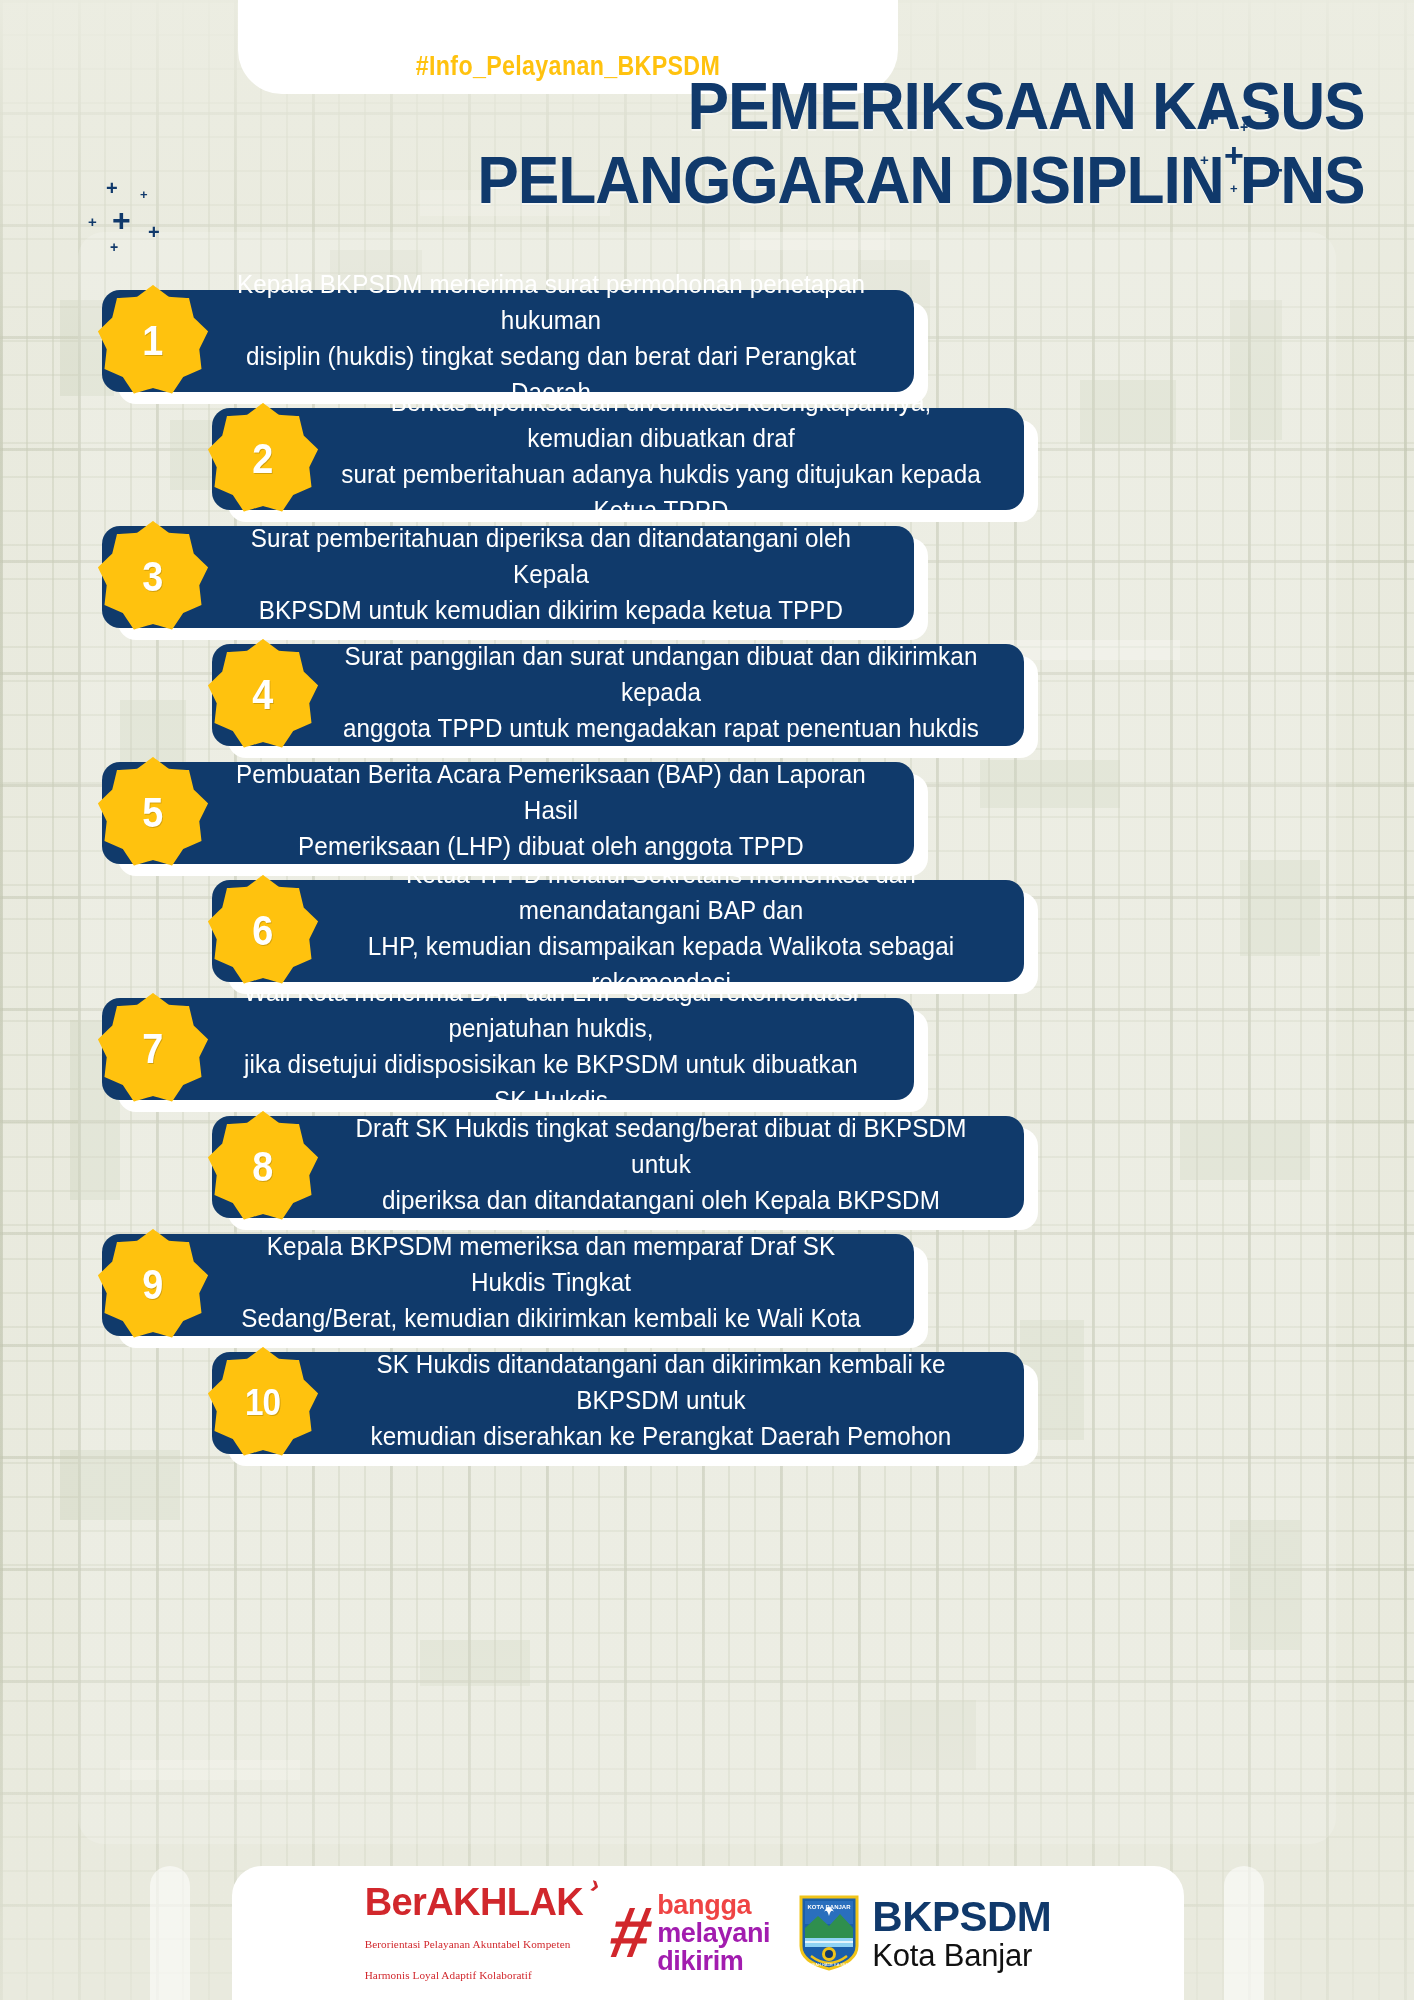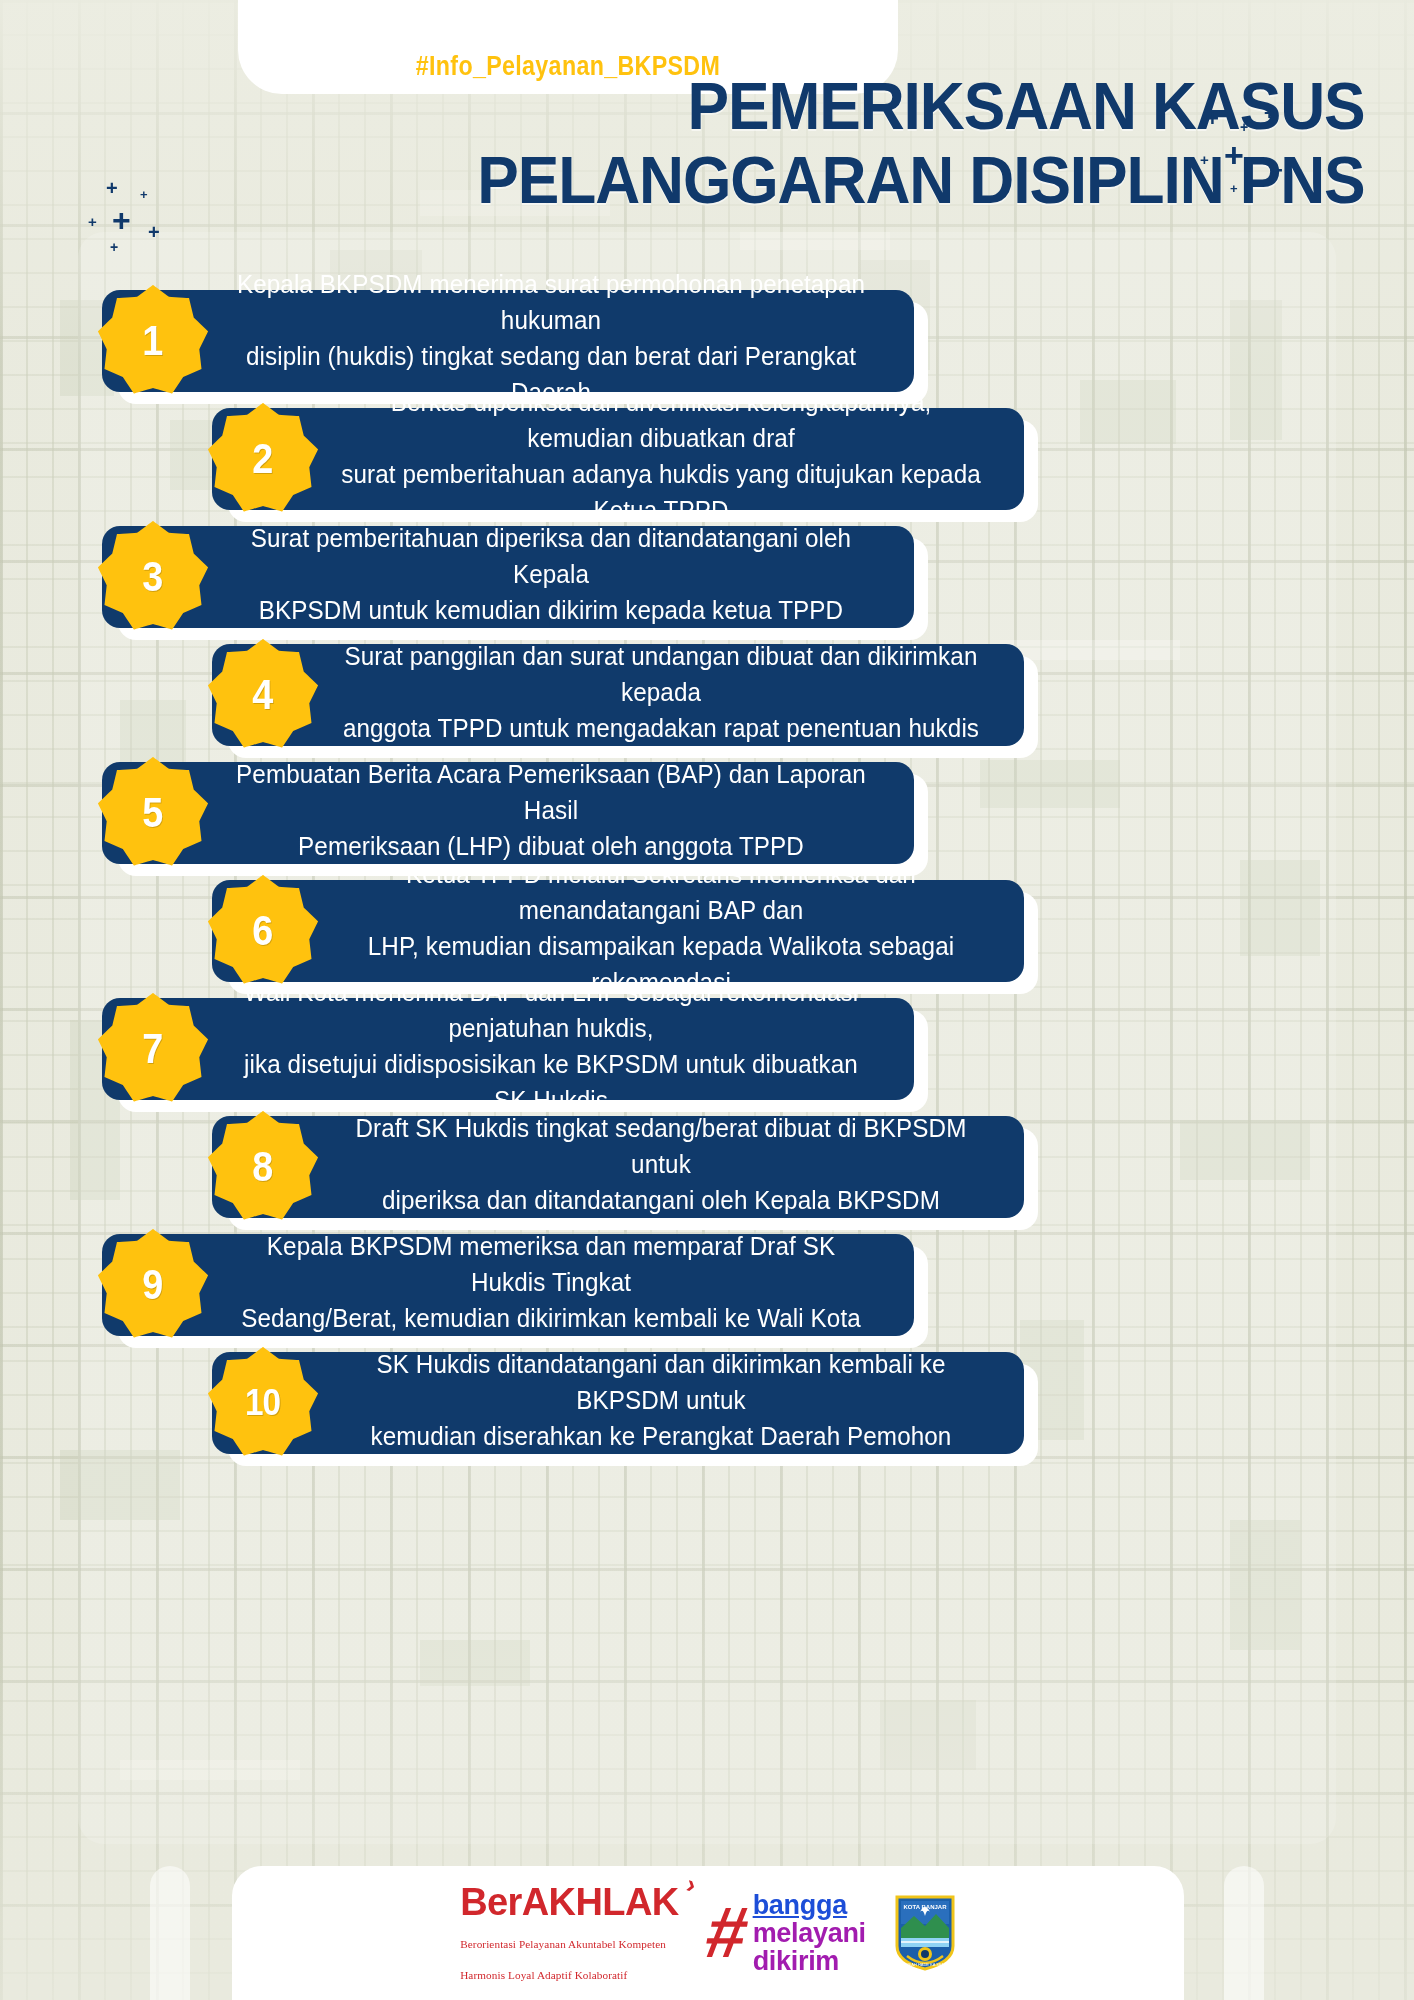--- a/index.html
+++ b/index.html
@@ -276,21 +276,21 @@
     transform: skewX(-10deg);
     font-family: "Liberation Sans", sans-serif;
   }
   #bangga-words { display: flex; flex-direction: column; line-height: 1.04; }
   #bangga-words span {
     font-size: 27px;
     font-weight: bold;
     font-family: "Liberation Sans", sans-serif;
     letter-spacing: -0.3px;
   }
-  .w-dark { color: #1d4ed8; text-decoration: underline; }
+  .w-dark { color: #ef4444; }
   .w-red  { color: #a21caf; }
 
   
   #logo-bkpsdm { display: flex; align-items: center; gap: 12px; }
   #banjar-crest {
     width: 62px; height: 78px;
   }
   #bkpsdm-words { display: flex; flex-direction: column; line-height: 1.0; }
   #bkpsdm-title {
     font-size: 42px;
@@ -583,15 +583,19 @@
       <text x="31" y="15" font-size="6" fill="#ffffff" text-anchor="middle" font-family="Liberation Sans, sans-serif" font-weight="bold">KOTA BANJAR</text>
       <path d="M7 34 L20 22 L31 32 L42 20 L55 34 V44 H7 Z" fill="#2f8f4e"></path>
       <path d="M26 18 Q31 8 36 18 Q33 14 31 22 Q29 14 26 18 Z" fill="#ffffff"></path>
       <rect x="7" y="44" width="48" height="9" fill="#8fd3f4"></rect>
       <path d="M7 48 H55" stroke="#ffffff" stroke-width="1.6"></path>
       <circle cx="31" cy="60" r="7" fill="#f0c419"></circle>
       <circle cx="31" cy="60" r="4" fill="#10396b"></circle>
       <path d="M13 62 Q31 76 49 62" stroke="#f0c419" stroke-width="2.4" fill="none"></path>
       <text x="31" y="72" font-size="4" fill="#ffffff" text-anchor="middle" font-family="Liberation Sans, sans-serif">SOMEAH HADE KA SEMAH</text>
     </svg>
+    <div id="bkpsdm-words">
+      <span id="bkpsdm-title">BKPSDM</span>
+      <span id="bkpsdm-sub">Kota Banjar</span>
+    </div>
   </div>
 
 </div>
 
 </body></html>

